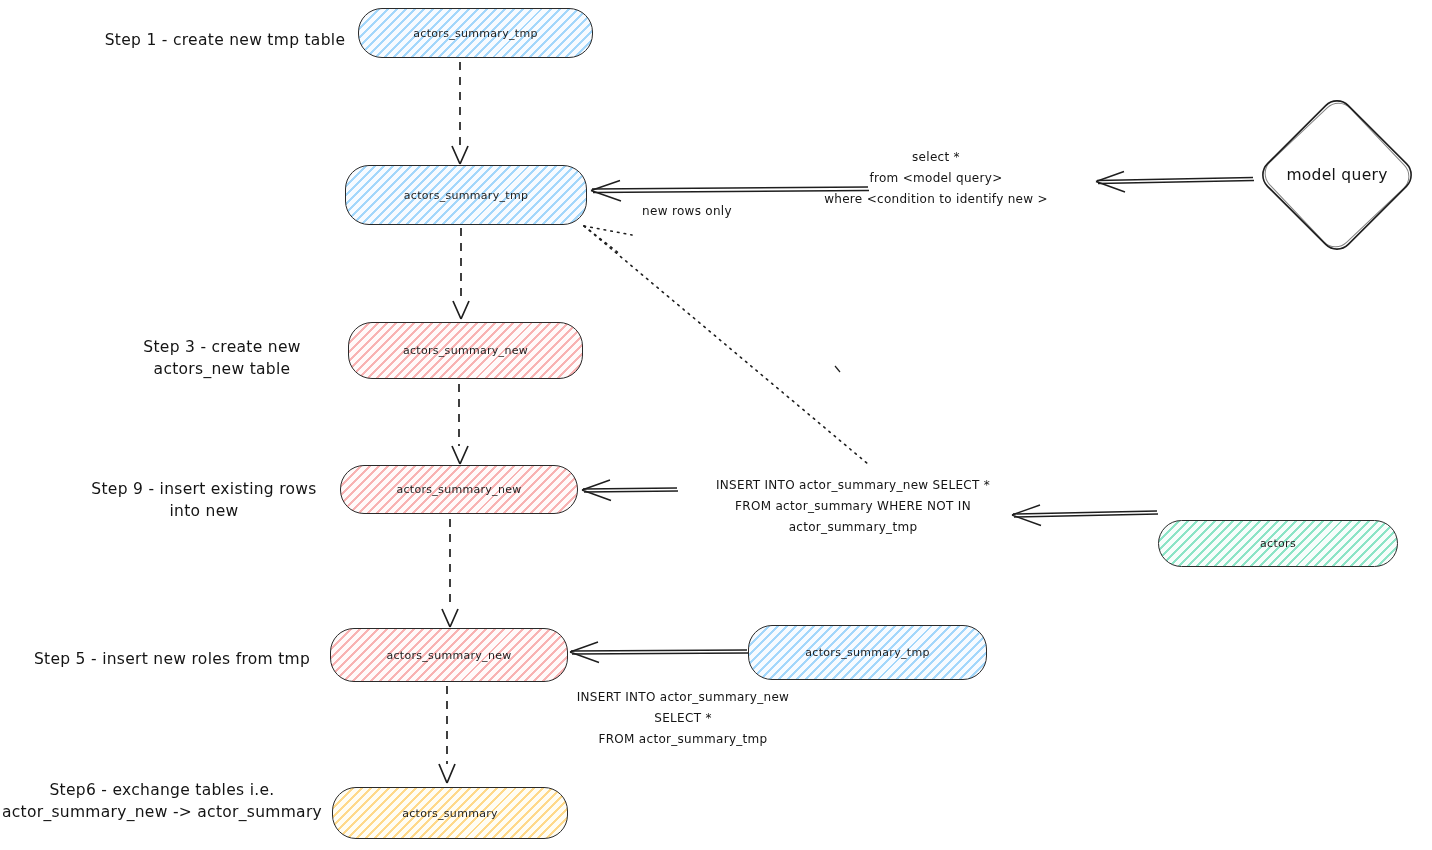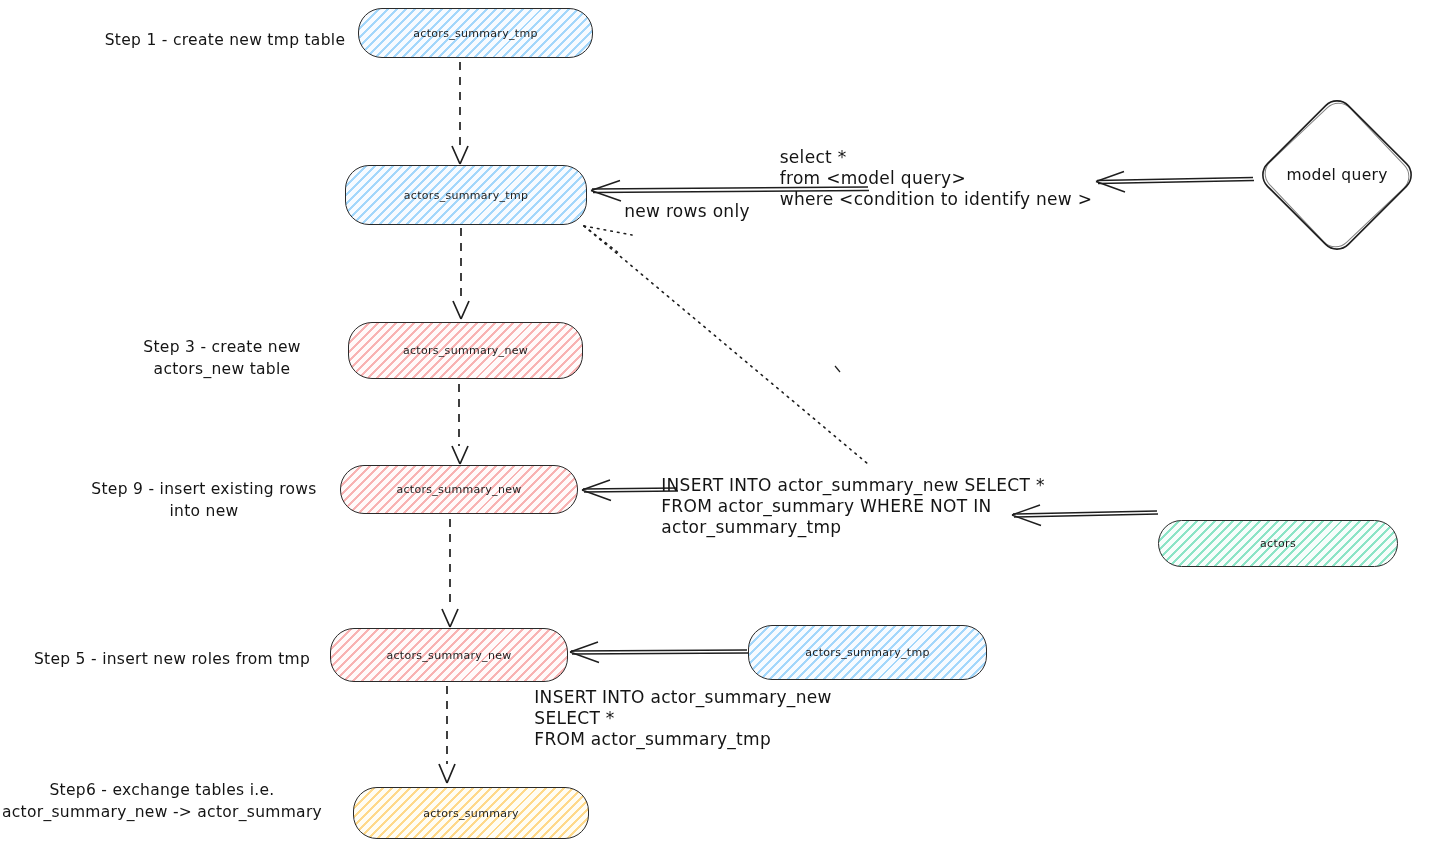--- a/index.html
+++ b/index.html
@@ -9,30 +9,30 @@
   }
   svg.wires{position:absolute;left:0;top:0;width:1432px;height:850px;}
   .node{
     position:absolute;display:flex;align-items:center;justify-content:center;
     border:1.8px solid #2a2a2a;border-radius:24px;
     font-size:11px;letter-spacing:.3px;color:#1e1e1e;box-sizing:border-box;
   }
   .hatch-blue{background:repeating-linear-gradient(135deg,#a3d7fb 0 2.1px,rgba(255,255,255,0) 2.1px 6.4px),#f7fbff;}
   .hatch-red{background:repeating-linear-gradient(135deg,#f8b3b3 0 2.1px,rgba(255,255,255,0) 2.1px 6.4px),#fffafa;}
   .hatch-green{background:repeating-linear-gradient(135deg,#8ce4c6 0 2.1px,rgba(255,255,255,0) 2.1px 6.4px),#f7fdfb;}
-  .hatch-yellow{background:repeating-linear-gradient(135deg,#ffd98a 0 2.1px,rgba(255,255,255,0) 2.1px 6.4px),#fffdf4;margin-left:21px;}
+  .hatch-yellow{background:repeating-linear-gradient(135deg,#ffd98a 0 2.1px,rgba(255,255,255,0) 2.1px 6.4px),#fffdf4;}
   .lbl{
     position:absolute;transform:translateX(-50%);
     white-space:pre-line;text-align:center;
     font-size:15.5px;line-height:22px;letter-spacing:.3px;color:#141414;
   }
   .ann{
     position:absolute;transform:translateX(-50%);
-    white-space:pre-line;
-    font-size:17px;line-height:21px;letter-spacing:.3px;color:#141414;
+    white-space:pre-line;text-align:center;
+    font-size:12px;line-height:21px;letter-spacing:.3px;color:#141414;
   }
   .diamond-label{
     position:absolute;left:1337px;top:175px;transform:translate(-50%,-50%);
     font-size:15.5px;letter-spacing:.3px;color:#141414;white-space:nowrap;
   }
 </style>
 </head>
 <body>
 
 <div class="canvas">

